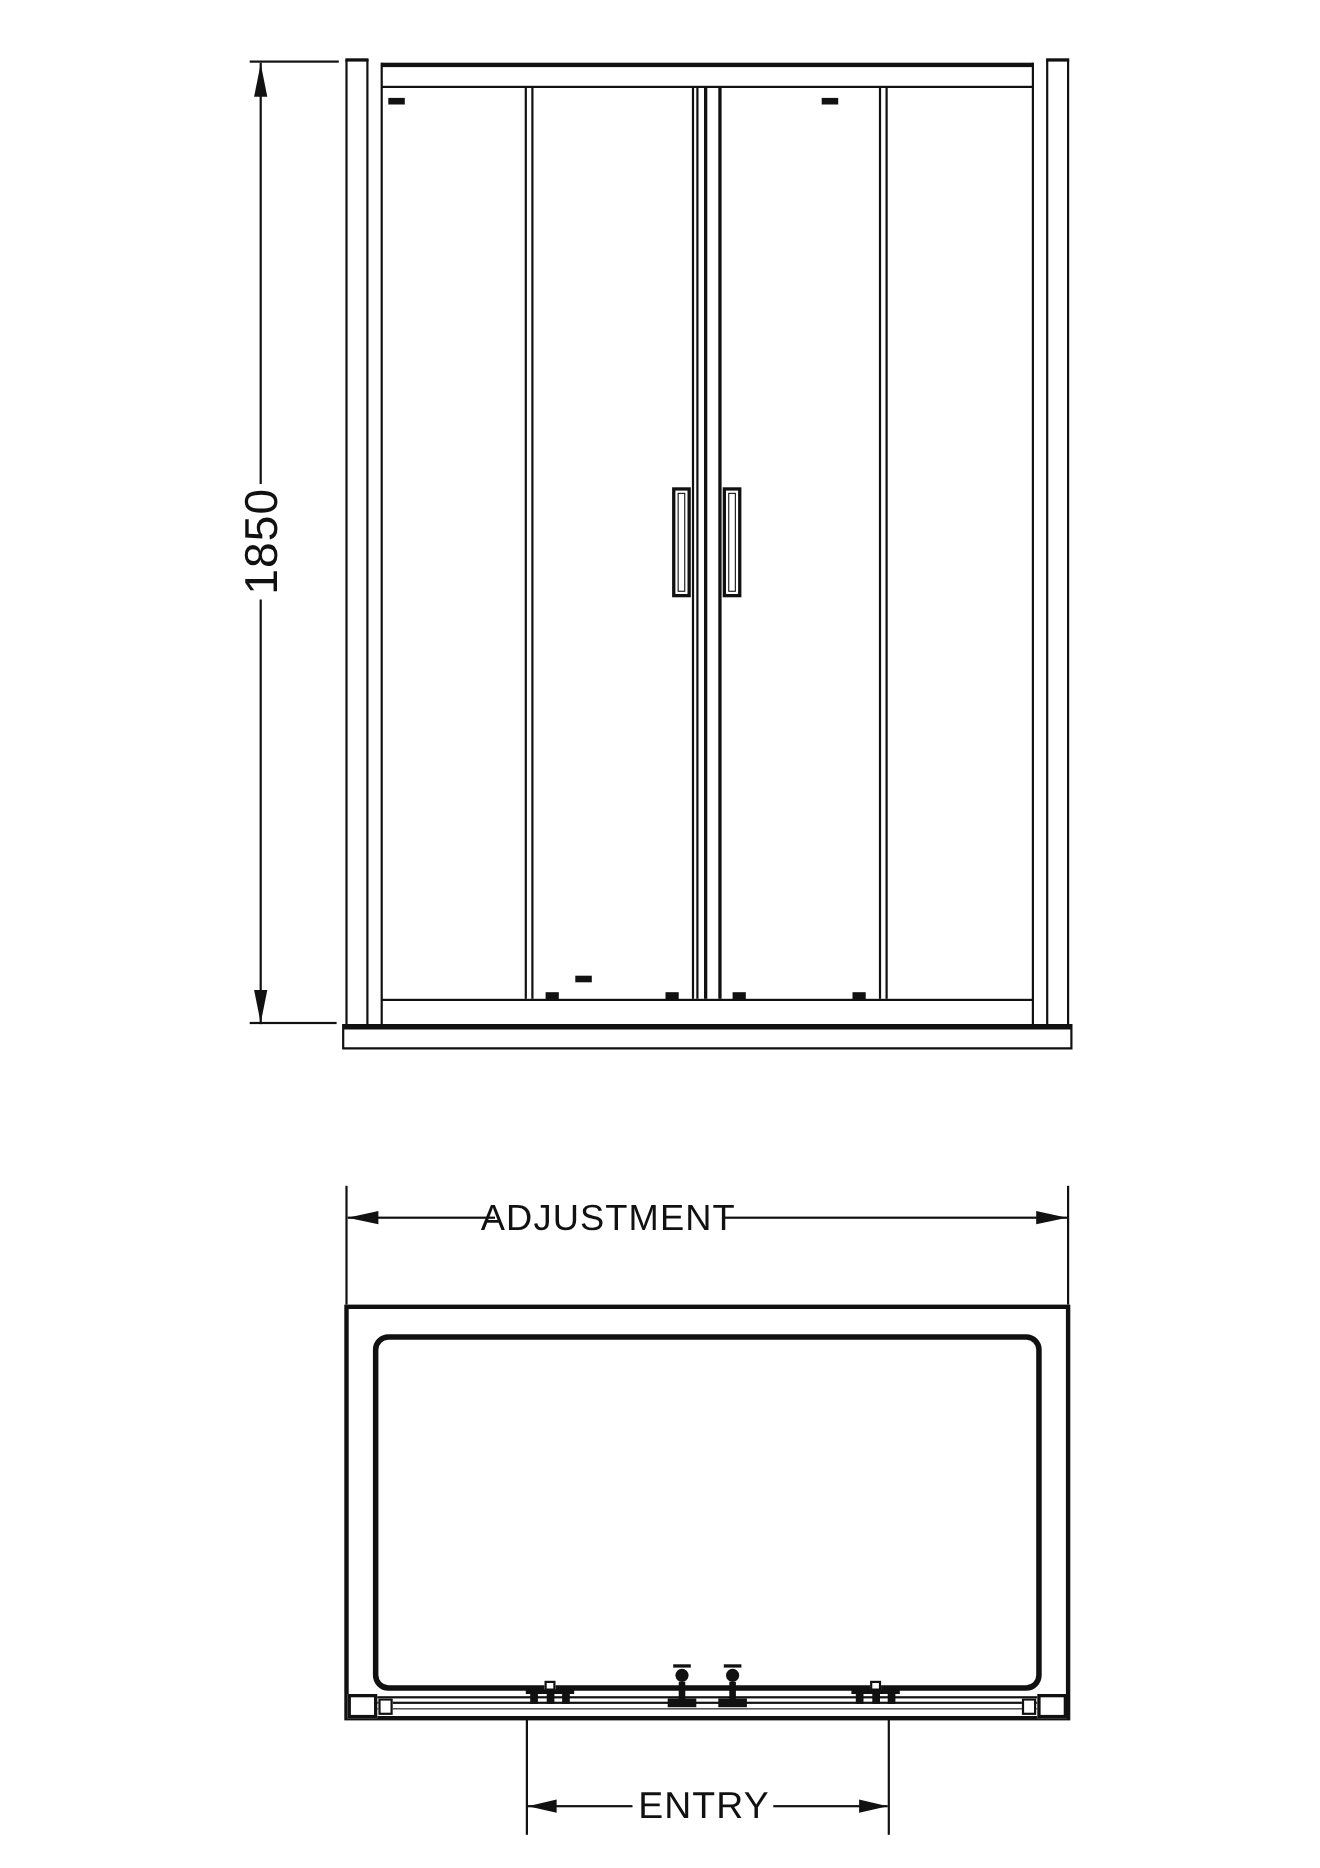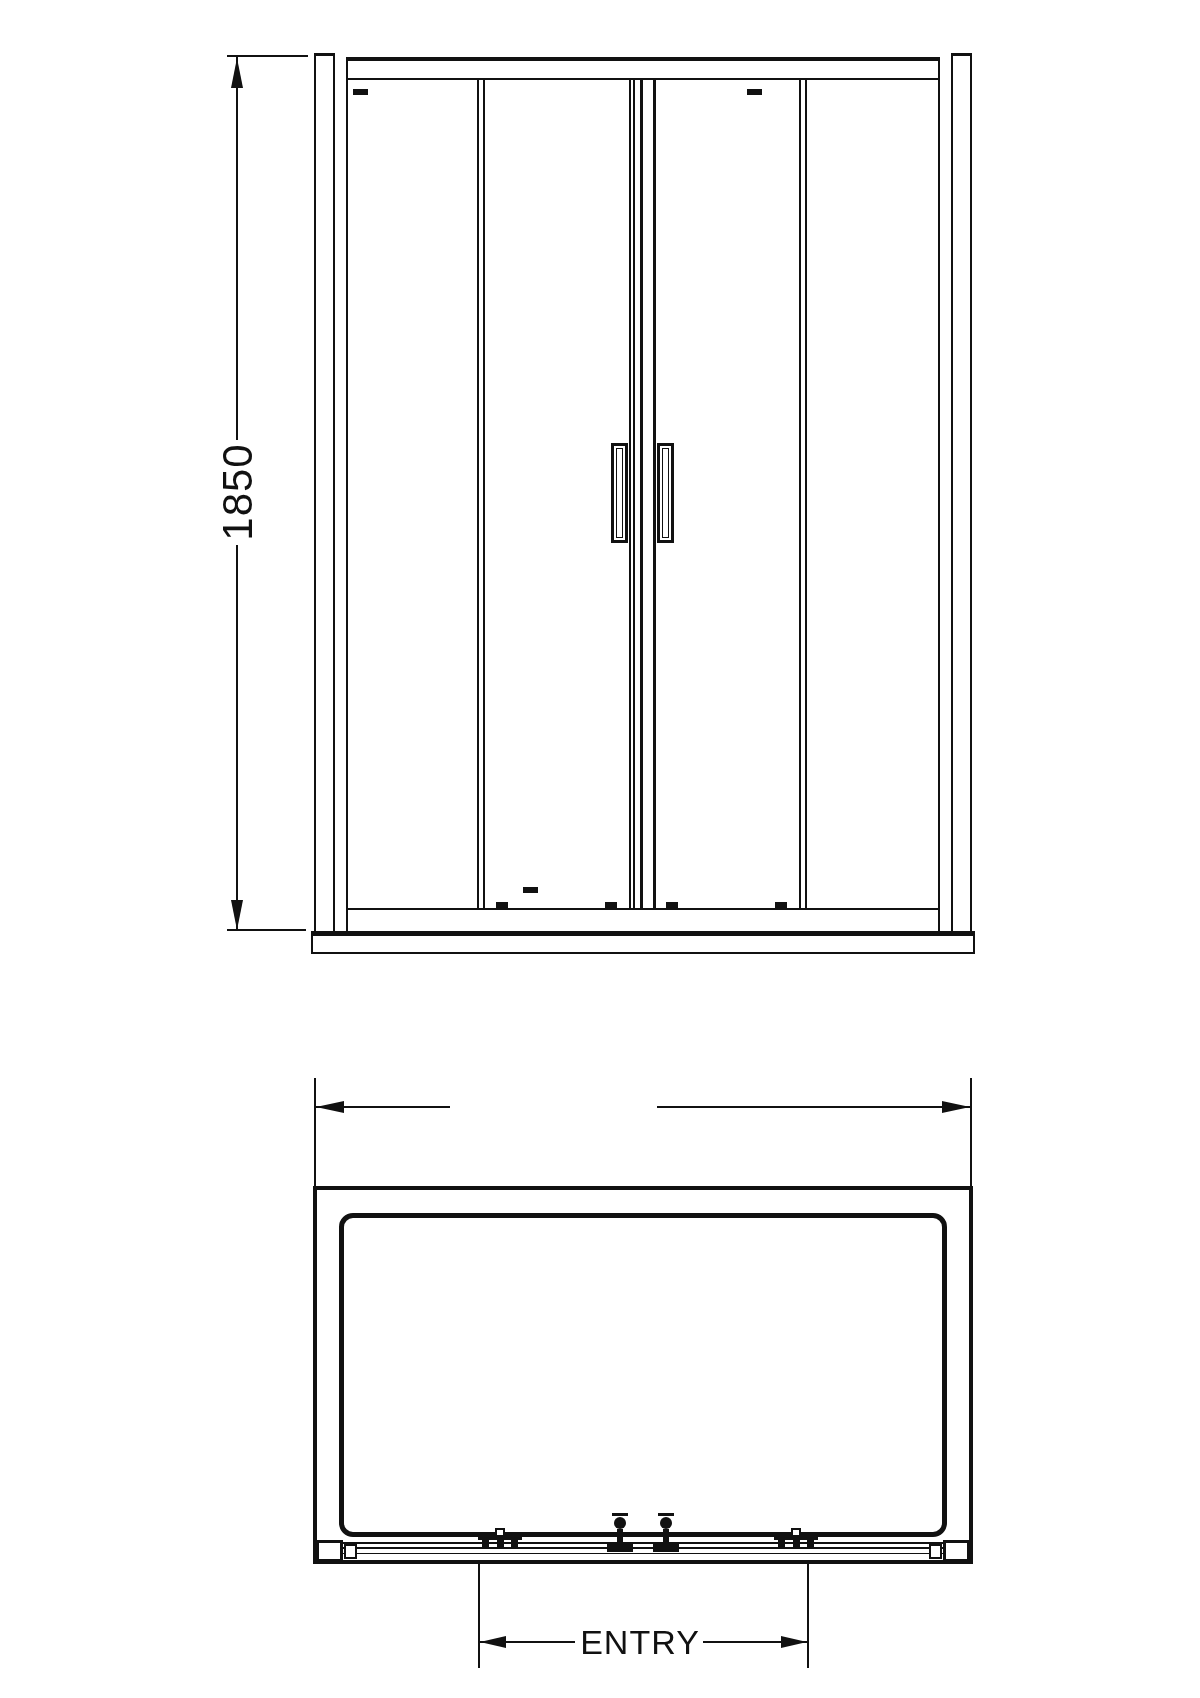--- a/index.html
+++ b/index.html
@@ -84,20 +84,21 @@
   </div>
 
   <div class="group">
 
     <div class="abs fill" style="left:314px;top:1078px;width:2px;height:108px;"></div>
     <div class="abs fill" style="left:970px;top:1078px;width:2px;height:108px;"></div>
     <div class="abs fill" style="left:316px;top:1106px;width:134px;height:2px;"></div>
     <div class="abs fill" style="left:657px;top:1106px;width:313px;height:2px;"></div>
     <div class="arr arr-left" style="left:316px;top:1101px;"></div>
     <div class="arr arr-right" style="left:942px;top:1101px;"></div>
+    <div class="dim-text" style="left:403px;top:1084px;width:300px;height:46px;line-height:46px;font-size:33px;">ADJUSTMENT</div>
 
     <div class="abs" style="left:313px;top:1186px;width:660px;height:378px;box-sizing:border-box;border:4px solid var(--line);"></div>
     <div class="abs" style="left:339px;top:1213px;width:608px;height:324px;box-sizing:border-box;border:5px solid var(--line);border-radius:14px;"></div>
 
     <div class="abs fill" style="left:322px;top:1542px;width:642px;height:2px;"></div>
     <div class="abs fill" style="left:322px;top:1547px;width:642px;height:2px;"></div>
     <div class="abs fill" style="left:322px;top:1553px;width:642px;height:1px;"></div>
     <div class="abs outline" style="left:316px;top:1540px;width:27px;height:22px;border-width:3px;"></div>
     <div class="abs outline" style="left:344px;top:1544px;width:13px;height:15px;"></div>
     <div class="abs outline" style="left:943px;top:1540px;width:27px;height:22px;border-width:3px;"></div>

